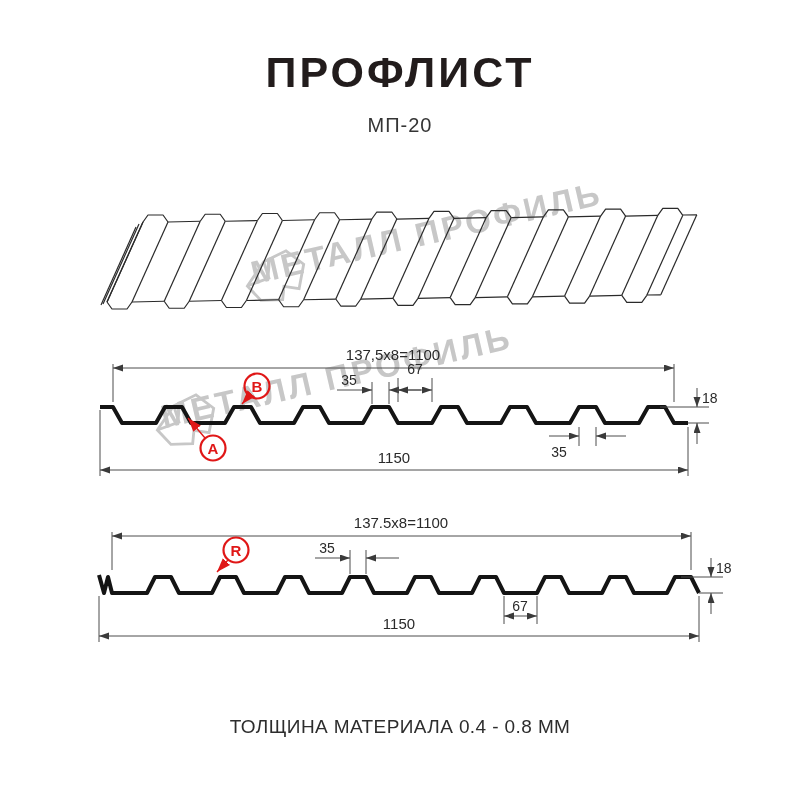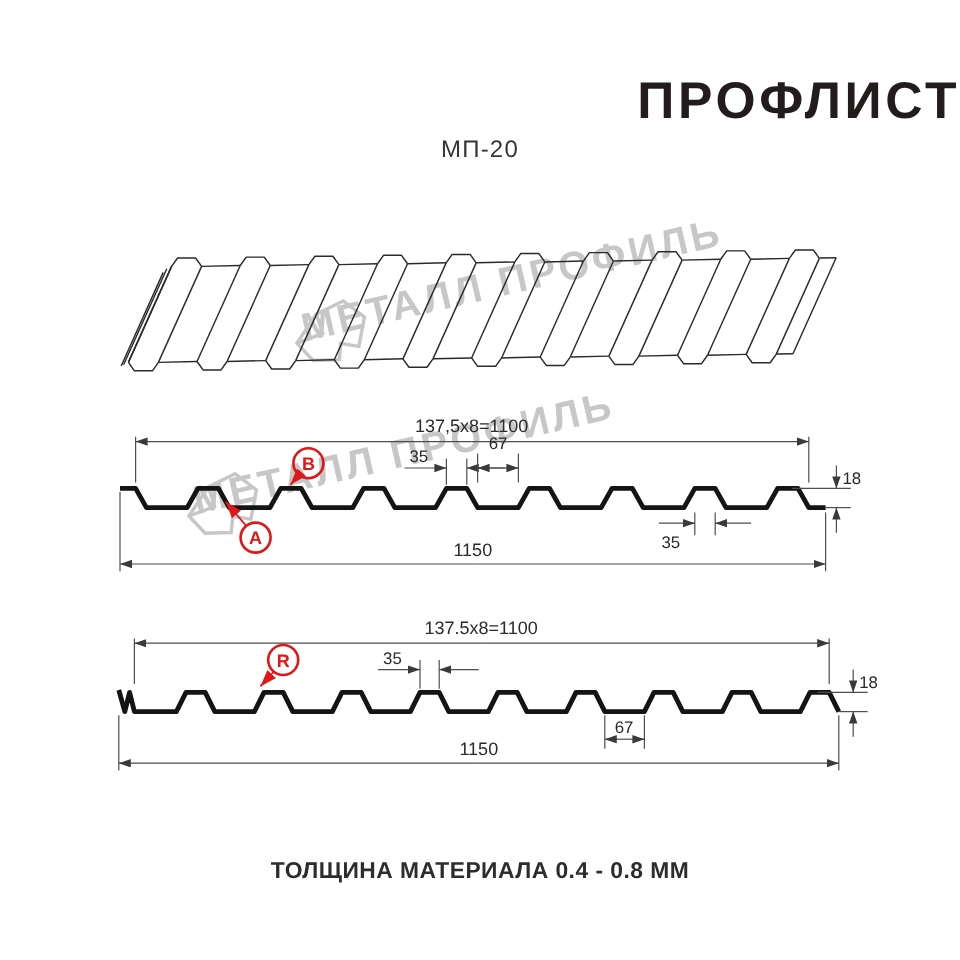--- a/index.html
+++ b/index.html
@@ -1,23 +1,23 @@
 <!DOCTYPE html>
 <html><head>
 <meta charset="utf-8">
 <style>
   html,body{margin:0;padding:0;background:#ffffff;}
   #page{position:relative;width:800px;height:800px;background:#ffffff;overflow:hidden;
         font-family:"Liberation Sans", sans-serif;}
-  .title{position:absolute;left:0;top:60px;width:800px;text-align:right;
+  .title{position:absolute;left:0;top:48px;width:800px;text-align:center;
          font-size:43px;font-weight:800;letter-spacing:3px;color:#221c1c;}
   .subtitle{position:absolute;left:0;top:114px;width:800px;text-align:center;
             font-size:20px;font-weight:400;letter-spacing:1px;color:#353535;}
   .footer{position:absolute;left:0;top:716px;width:800px;text-align:center;
-          font-size:19px;font-weight:700;letter-spacing:.4px;color:#2d2d2d;}
+          font-size:19px;font-weight:400;letter-spacing:.4px;color:#2d2d2d;}
   .wm{position:absolute;display:flex;align-items:center;transform:rotate(-13deg);
       transform-origin:left center;pointer-events:none;}
   .wm .wm-text{font-size:33px;font-weight:700;letter-spacing:3px;color:#c7c7c7;
                white-space:nowrap;margin-left:14px;}
   .wm svg{margin-bottom:-26px;}
   #wm1{left:238px;top:258px;}
   #wm2{left:148px;top:402px;}
   svg{position:absolute;overflow:visible;}
   #sheet3d{left:85px;top:200px;}
   #p1{left:85px;top:344px;}

